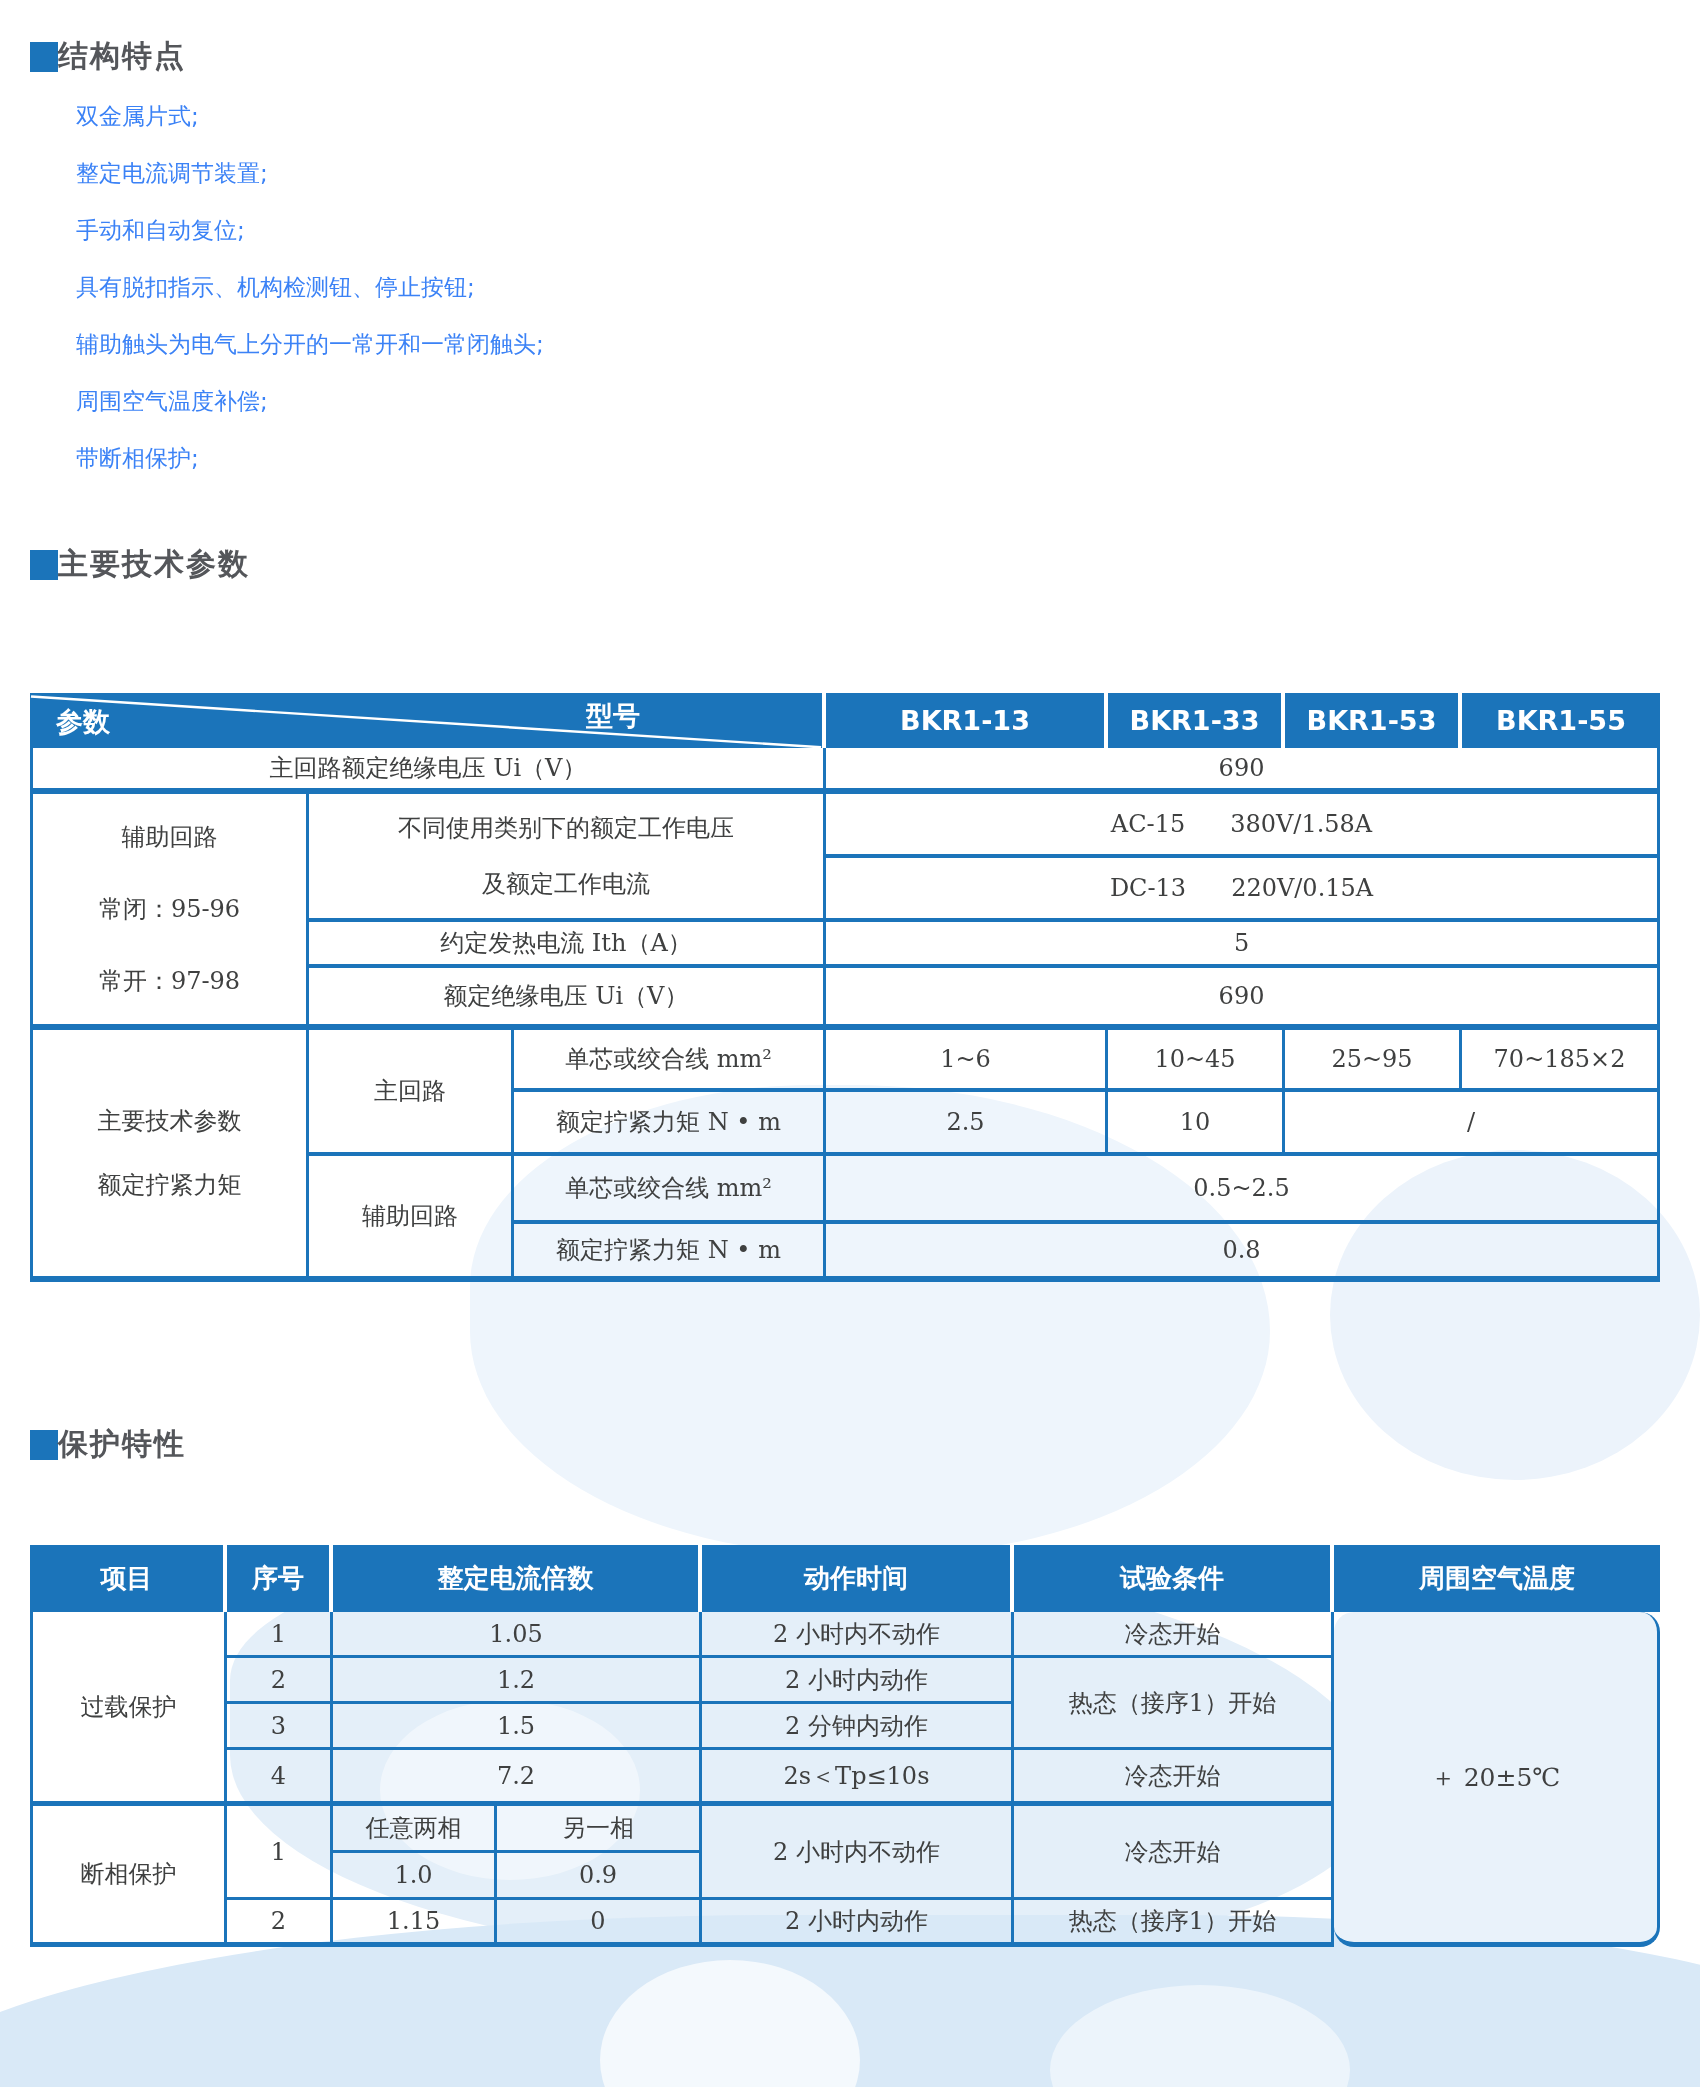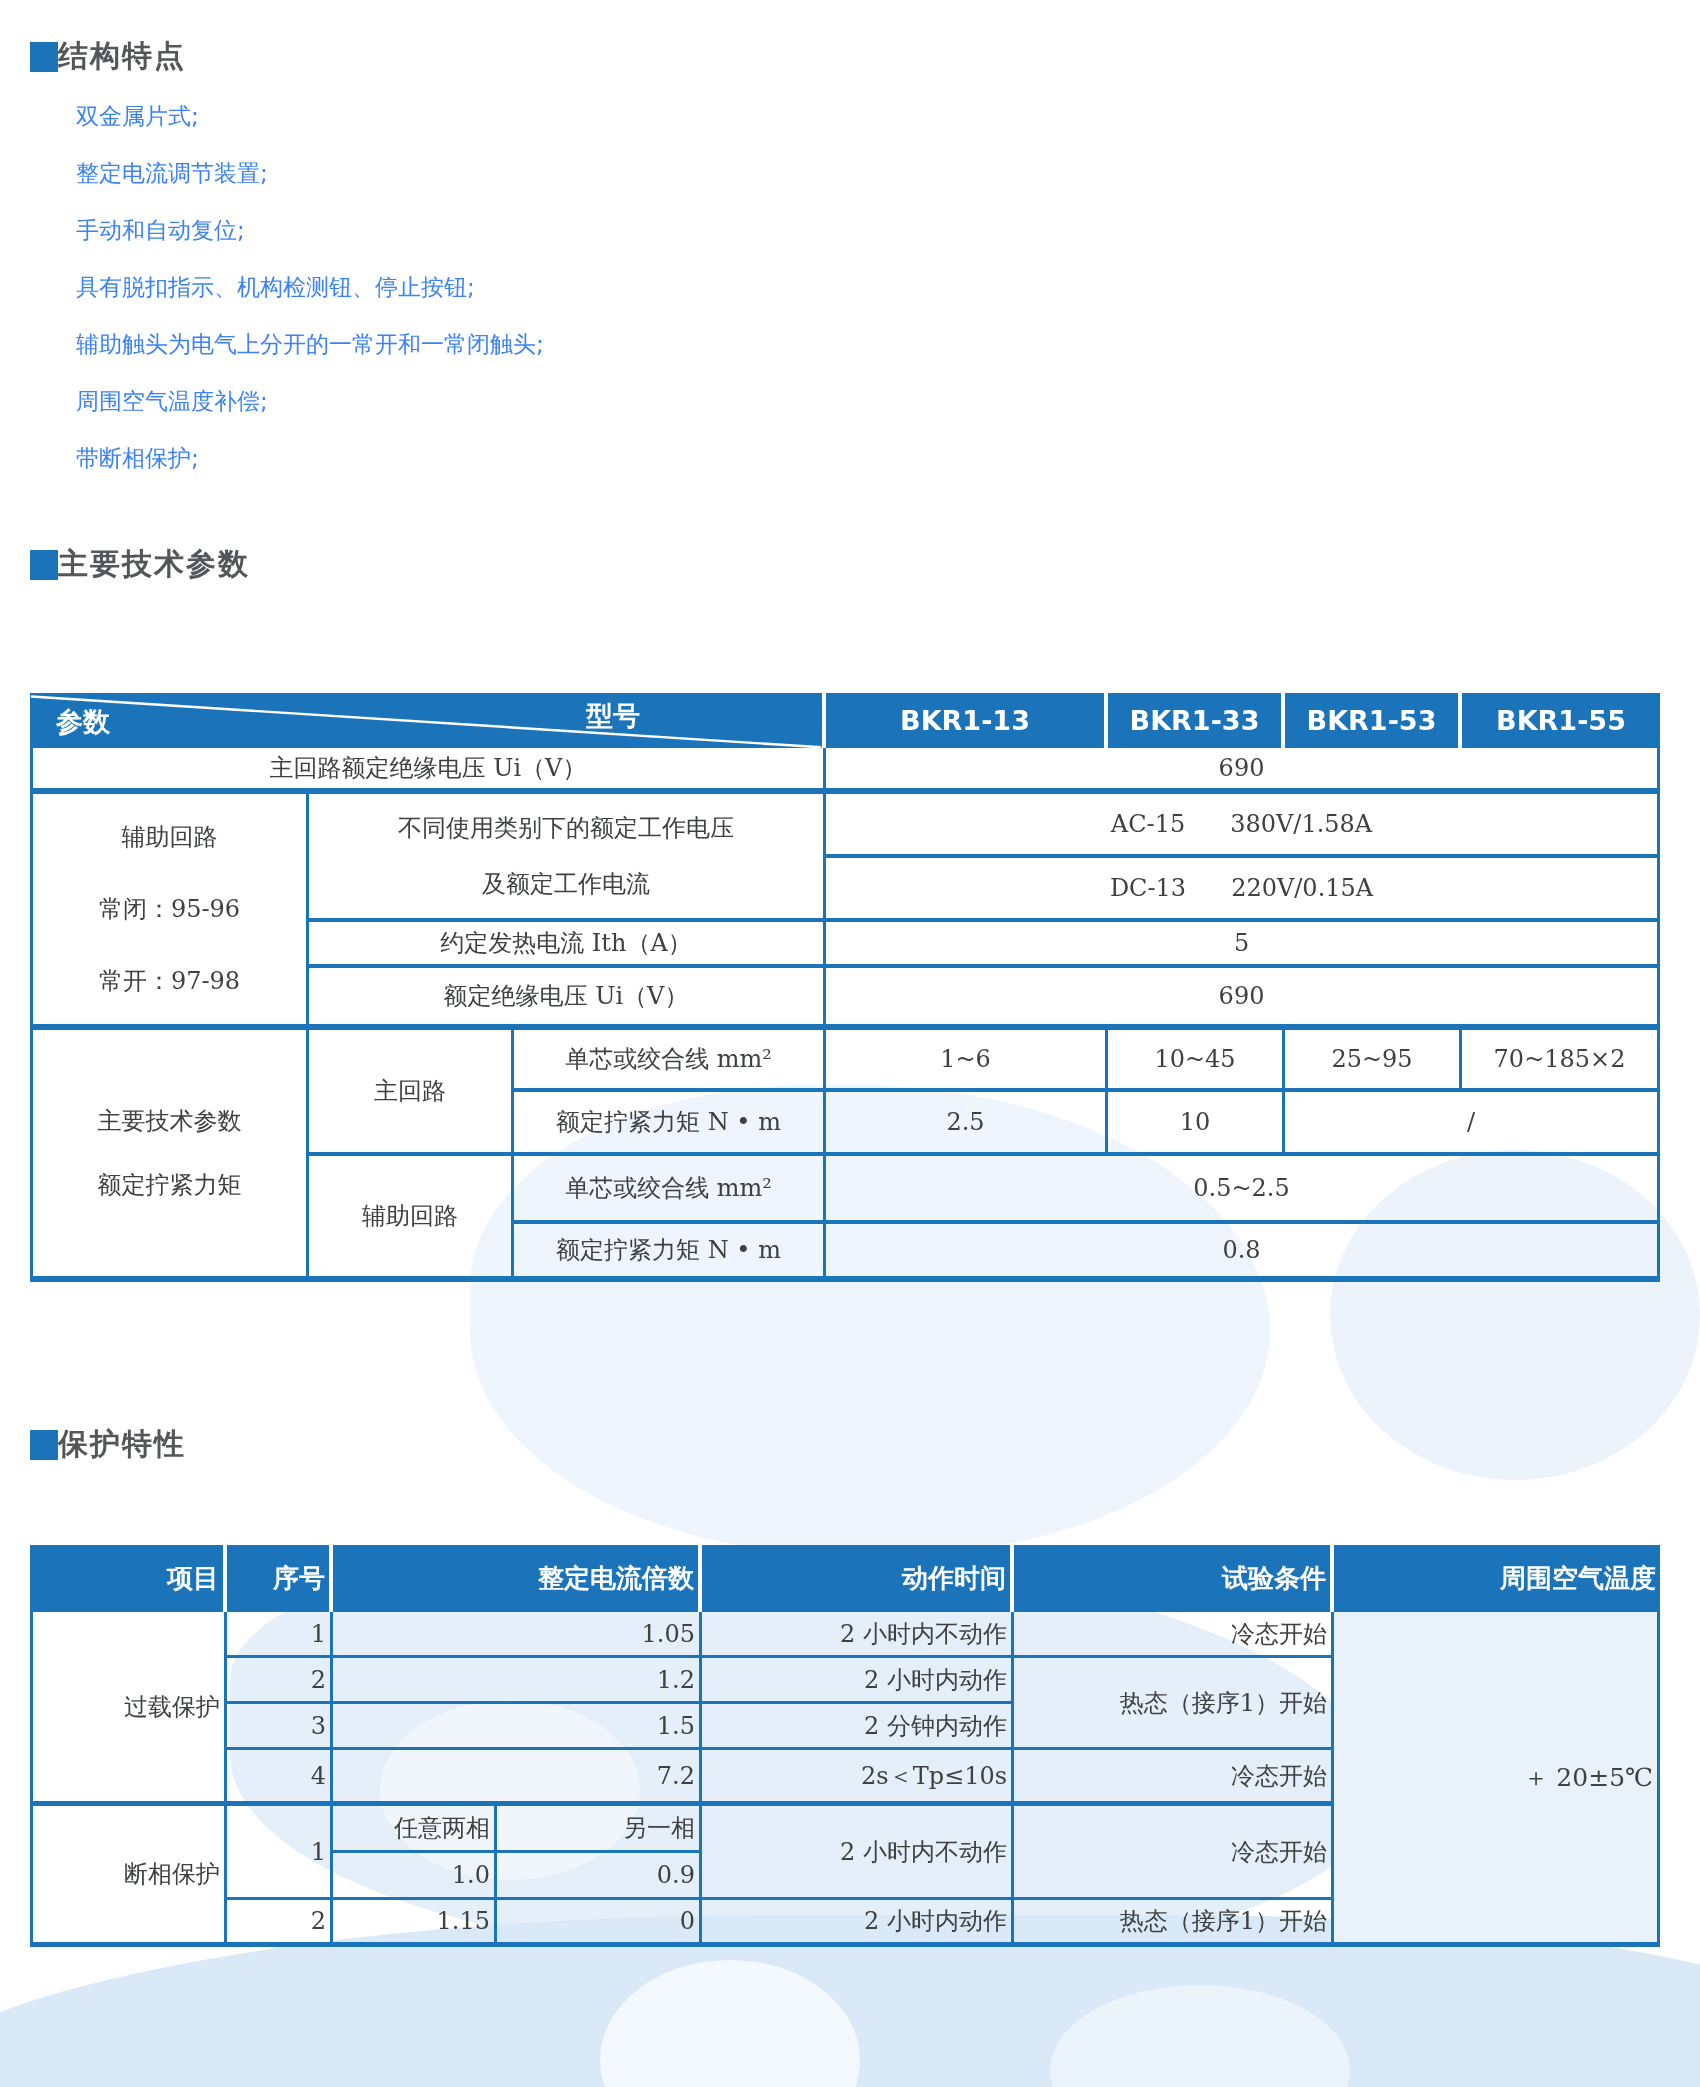--- a/index.html
+++ b/index.html
@@ -55,31 +55,31 @@
   .two-line { line-height:56px; }
   .aux-lines div { line-height:72px; }
   .conn-lines div { line-height:64px; }
   .pairgap { display:inline-block; }
   .pairgap .v2 { margin-left:45px; }
 
   
   .t2 { position:absolute; left:30px; top:1545px; width:1630px; z-index:2; }
   .t2 td {
     border-right:3px solid #1b74ba; border-bottom:3px solid #1b74ba;
-    text-align:right; vertical-align:middle; padding:0 4px;
+    text-align:center; vertical-align:middle; padding:0 4px;
     font-family:"DejaVu Serif","Liberation Serif",serif; font-size:24px; color:#3f4040;
   }
   .t2 td.bl { border-left:3px solid #1b74ba; }
   .t2 td.thick { border-bottom-width:5px; }
   .t2 td.hd2 {
     background:#1b74ba; border-right:4px solid #ffffff; border-bottom:none; border-left:none;
     color:#ffffff; font-family:"DejaVu Sans","Liberation Sans",sans-serif; font-weight:bold; font-size:26px;
   }
   .t2 td.hd2.last { border-right:none; }
-  .t2 td.temp { background:#e9f2fa; font-size:25px; }
+  .t2 td.temp { background:#e9f2fa; font-size:25px;border-radius:20px; }
   .t2 tr.h67{height:67px;} .t2 tr.h46{height:46px;} .t2 tr.h47{height:47px;} .t2 tr.h56{height:56px;}
 </style>
 </head>
 <body>
 
 <div class="page">
 
   <div class="wm wm-a"></div>
   <div class="wm wm-b"></div>
   <div class="wm wm-c"></div>

